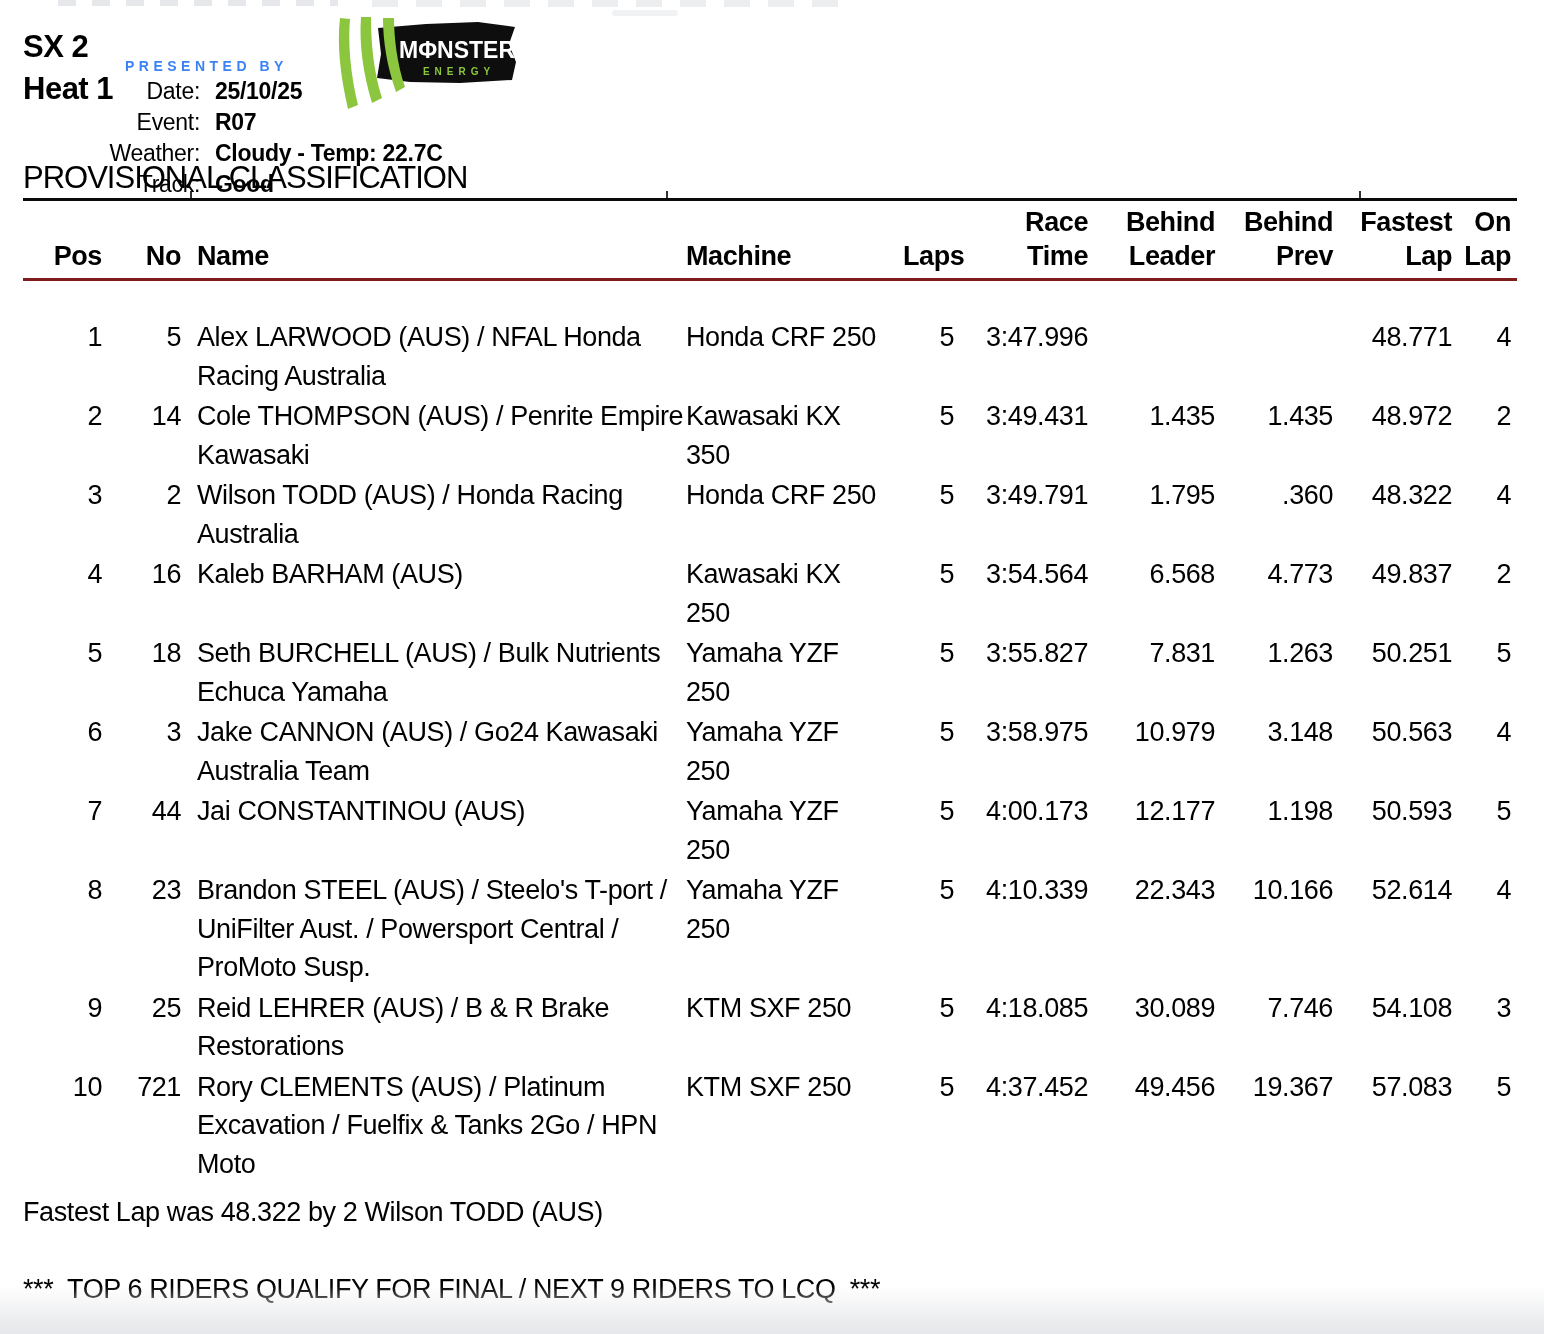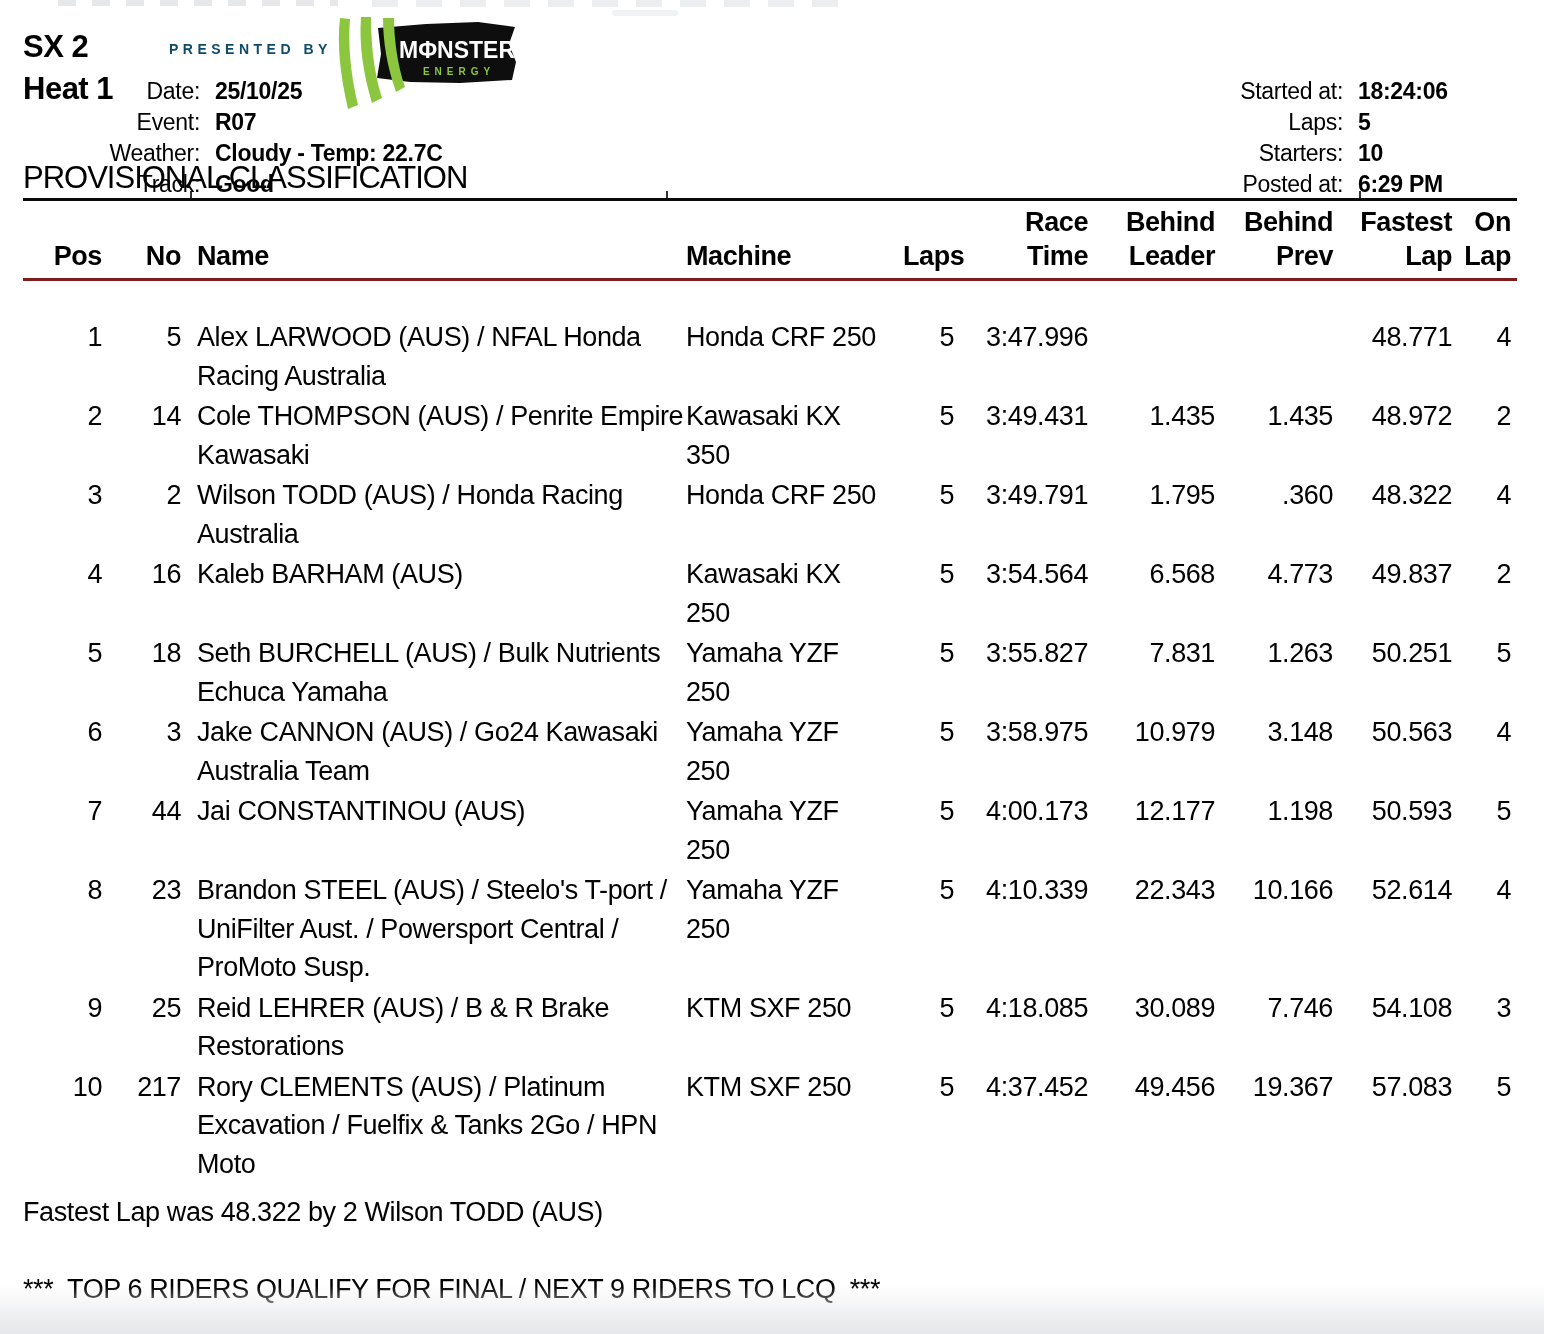--- a/index.html
+++ b/index.html
@@ -11,22 +11,22 @@
   .page{position:absolute;inset:0;}
 
   
   .artifact-a{position:absolute;left:58px;top:0;width:280px;height:6px;
     background:repeating-linear-gradient(90deg,#c6cad0 0 18px,transparent 18px 34px);opacity:.45;}
   .artifact-b{position:absolute;left:372px;top:0;width:480px;height:7px;
     background:repeating-linear-gradient(90deg,#cfd3d8 0 26px,transparent 26px 44px);opacity:.40;}
   .artifact-c{position:absolute;left:612px;top:10px;width:66px;height:6px;background:#e3e5e8;opacity:.5;border-radius:3px;}
 
   
-  .presented-by{position:absolute;left:125px;top:41px;font-size:14px;font-weight:bold;
-    letter-spacing:4.5px;color:#0c4a6e;margin-left:44px;}
+  .presented-by{position:absolute;left:125px;top:58px;font-size:14px;font-weight:bold;
+    letter-spacing:4.5px;color:#3b82f6;}
   .logo{position:absolute;left:328px;top:16px;width:190px;height:100px;}
 
   .info-left{position:absolute;left:15px;top:76px;font-size:23px;line-height:31px;letter-spacing:-0.3px;}
   .info-right{position:absolute;left:1158px;top:76px;font-size:23px;line-height:31px;letter-spacing:-0.3px;}
   .info-row{display:flex;}
   .info-left .info-label{width:185px;text-align:right;flex:0 0 185px;}
   .info-left .info-value{margin-left:15px;font-weight:bold;white-space:nowrap;}
   .info-right .info-label{width:185px;text-align:right;flex:0 0 185px;}
   .info-right .info-value{margin-left:15px;font-weight:bold;white-space:nowrap;}
 
@@ -103,38 +103,20 @@
     </div>
   </div>
 
   <div class="center-wrap main-title">
     <div>SX 2</div>
     <div>Heat 1</div>
   </div>
 
   <div class="center-wrap class-title">PROVISIONAL CLASSIFICATION</div>
 
-  <div class="info-right">
-    <div class="info-row">
-      <span class="info-label">Started at:</span>
-      <span class="info-value">18:24:06</span>
-    </div>
-    <div class="info-row">
-      <span class="info-label">Laps:</span>
-      <span class="info-value">5</span>
-    </div>
-    <div class="info-row">
-      <span class="info-label">Starters:</span>
-      <span class="info-value">10</span>
-    </div>
-    <div class="info-row">
-      <span class="info-label">Posted at:</span>
-      <span class="info-value">6:29 PM</span>
-    </div>
-  </div>
 
   <div class="tick" style="left:190px"></div>
   <div class="tick" style="left:666px"></div>
   <div class="tick" style="left:1359px"></div>
 
   <table class="results">
     <colgroup>
       <col style="width:80px">
         <col style="width:79px">
         <col style="width:503px">
@@ -283,21 +265,21 @@
           <td class="c-machine">KTM SXF 250</td>
           <td class="c-laps">5</td>
           <td class="c-race_time">4:18.085</td>
           <td class="c-behind_leader">30.089</td>
           <td class="c-behind_prev">7.746</td>
           <td class="c-fastest_lap">54.108</td>
           <td class="c-on_lap">3</td>
         </tr>
         <tr>
           <td class="c-pos">10</td>
-          <td class="c-no">217</td>
+          <td class="c-no">721</td>
           <td class="c-name">Rory CLEMENTS (AUS) / Platinum
 Excavation / Fuelfix &amp; Tanks 2Go / HPN
 Moto</td>
           <td class="c-machine">KTM SXF 250</td>
           <td class="c-laps">5</td>
           <td class="c-race_time">4:37.452</td>
           <td class="c-behind_leader">49.456</td>
           <td class="c-behind_prev">19.367</td>
           <td class="c-fastest_lap">57.083</td>
           <td class="c-on_lap">5</td>

